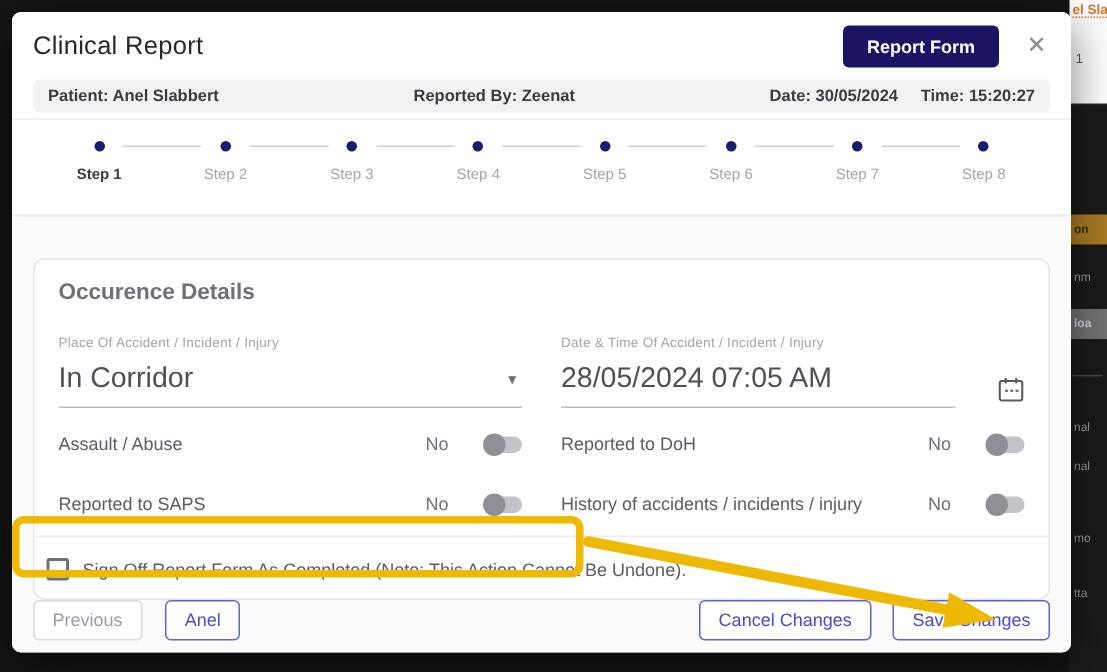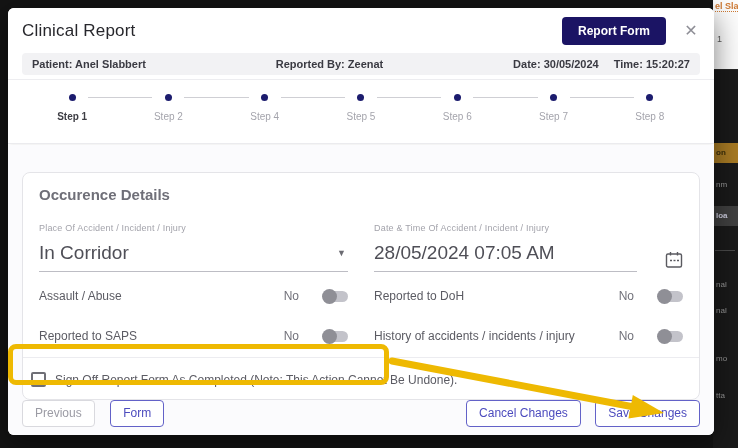--- a/index.html
+++ b/index.html
@@ -5,21 +5,21 @@
   * { margin:0; padding:0; box-sizing:border-box; }
   html,body { width:738px; height:448px; }
   body { font-family:"Liberation Sans", sans-serif; background:#141414; position:relative; overflow:hidden; }
 
   
   .bg-strip { position:absolute; left:713px; top:0; width:25px; height:448px; background:#1a1a1a; z-index:0; }
   .bg-strip .white-top { height:70px; background:#fdfdfd; border-bottom:1px solid #2a2a2a; position:relative; }
   .bg-frag-orange { position:absolute; top:1px; left:2px; font-size:9px; font-weight:700; color:#cf7a33; white-space:nowrap; border-bottom:1px dotted #cf7a33; }
   .bg-frag-num { position:absolute; top:34px; left:4px; font-size:9px; color:#5a5a5a; }
   .bg-chip { position:absolute; left:0; width:25px; height:20px; background:#a87b24; color:#3a2e08; font-size:8px; font-weight:700; line-height:20px; padding-left:3px; }
-  .bg-chip.navy { background:#404040; color:#cfcfe0; }
+  .bg-chip.navy { background:#737373; color:#cfcfe0; }
   .bg-txt { position:absolute; left:3px; font-size:8px; color:#9a9a9a; white-space:nowrap; }
   .bg-line { position:absolute; left:2px; width:20px; border-top:1px solid #4a4a4a; }
 
   
   .modal { position:absolute; left:8px; top:8px; width:706px; height:427px; background:#ffffff;
            border-radius:6px; box-shadow:0 8px 30px rgba(0,0,0,.5); z-index:1; overflow:hidden; }
 
   .top-block { position:absolute; top:0; left:0; right:0; height:72px; border-bottom:1px solid #ededf0; background:#fff; }
   .modal-header { display:flex; align-items:center; padding:9px 12px 6px 14px; }
   .modal-title { font-size:17px; font-weight:400; color:#27272c; letter-spacing:.2px; }
@@ -126,20 +126,24 @@
   </div>
 
   <div class="stepper">
     <div class="step active">
       <span class="dot"></span>
       <span class="lbl">Step 1</span>
     </div>
     <div class="step">
       <span class="dot"></span>
       <span class="lbl">Step 2</span>
+    </div>
+    <div class="step">
+      <span class="dot"></span>
+      <span class="lbl">Step 3</span>
     </div>
     <div class="step">
       <span class="dot"></span>
       <span class="lbl">Step 4</span>
     </div>
     <div class="step">
       <span class="dot"></span>
       <span class="lbl">Step 5</span>
     </div>
     <div class="step">
@@ -221,21 +225,21 @@
 
       <div class="signoff">
         <input type="checkbox" id="signoff" style="">
         <label for="signoff">Sign Off Report Form As Completed (Note: This Action Cannot Be Undone).</label>
       </div>
     </div>
 
     <div class="footer">
       <span class="left-group">
         <button class="btn-outline btn-muted">Previous</button>
-        <button class="btn-outline btn-indigo">Form</button>
+        <button class="btn-outline btn-indigo">Anel</button>
       </span>
       <span class="fgap"></span>
       <span class="right-group">
         <button class="btn-outline btn-indigo">Cancel Changes</button>
         <button class="btn-outline btn-indigo">Save Changes</button>
       </span>
     </div>
   </div>
 </div>
 

